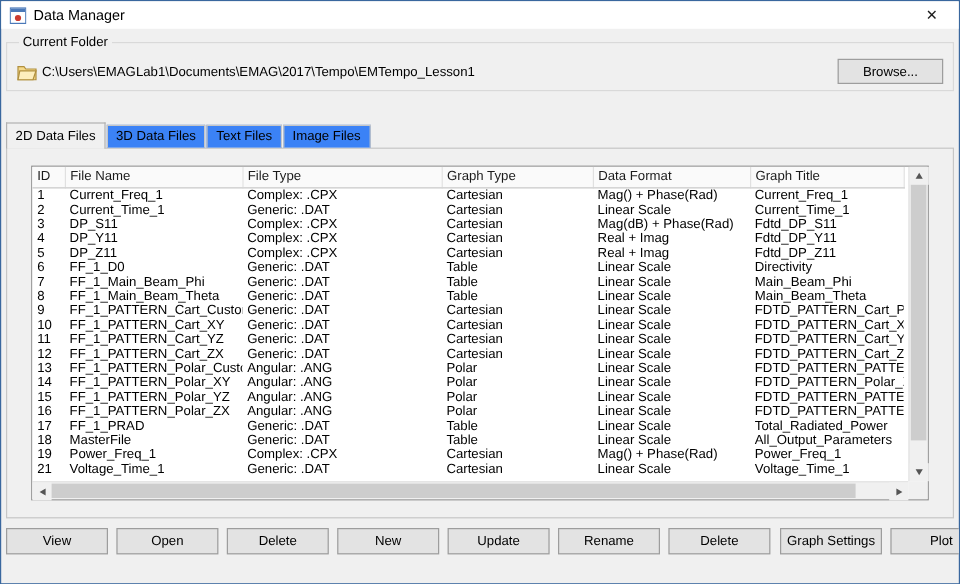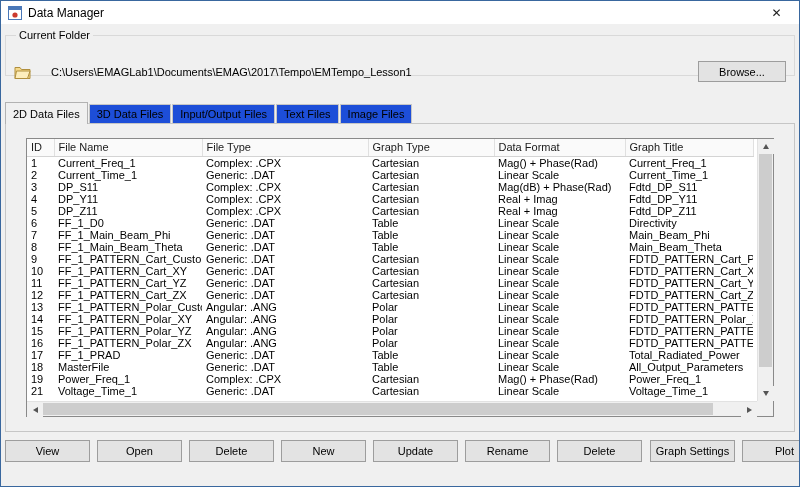--- a/index.html
+++ b/index.html
@@ -12,30 +12,30 @@
   .titlebar { height:23px; background:#ffffff; display:flex; align-items:center; padding-left:7px; }
   .app-icon { width:14px; height:14px; display:inline-flex; }
   .titlebar .title { font-size:12px; color:#000; margin-left:6px; flex:1; white-space:nowrap; }
   .close-btn { width:45px; height:23px; display:flex; align-items:center; justify-content:center; font-size:12px; color:#1a1a1a; cursor:default; }
 
   .body { padding:0 4px; }
 
   
   fieldset.groupbox { margin-top:5px; border:1px solid #d9d9d9; height:47px; padding:2px 8px 4px 8px; min-inline-size:0; }
   legend { font-size:11px; padding:0 3px; margin-left:2px; color:#000; }
-  .folder-row { display:flex; align-items:center; gap:20px; margin-top:18px; }
+  .folder-row { display:flex; align-items:center; gap:4px; margin-top:6px; }
   .folder-icon { width:17px; height:14px; display:inline-flex; flex:0 0 auto; }
   .folder-path { font-size:11px; color:#000; flex:1; white-space:nowrap; overflow:hidden; }
   .browse { width:88px; height:21px; flex:0 0 auto; }
 
   button.win-btn { font-family:inherit; font-size:11px; color:#000; background:#e3e3e3; border:1px solid #9d9d9d; cursor:default; }
 
   
   .tabs { display:flex; align-items:flex-end; margin-top:25px; height:22px; position:relative; z-index:2; }
-  .tab { font-size:11px; color:#000; background:#1d4ed8; border:1px solid #c6c6c6; border-bottom:none; height:19px; padding:3px 7px 0 7px; white-space:nowrap; margin-right:1px; }
+  .tab { font-size:11px; color:#000; background:#3b82f6; border:1px solid #c6c6c6; border-bottom:none; height:19px; padding:3px 7px 0 7px; white-space:nowrap; margin-right:1px; }
   .tab.active { background:#f0f0f0; border-color:#b2b2b2; height:22px; padding-top:5px; margin-bottom:-1px; }
 
   
   .tab-page { border:1px solid #c6c6c6; background:#f0f0f0; height:309px; position:relative; z-index:1; }
 
   
   .grid { position:absolute; left:20px; right:20px; top:14px; bottom:14px; border:1px solid #898989; background:#ffffff; }
   .table-wrap { position:absolute; left:0; top:0; right:16px; bottom:15px; overflow:hidden; background:#fff; }
   table { table-layout:fixed; width:726px; border-collapse:collapse; }
   th { height:17px; font-weight:400; font-size:11px; color:#1a1a1a; text-align:left; padding:0 4px; background:#fafafa; border-right:1px solid #e0e0e0; border-bottom:1px solid #d4d4d4; white-space:nowrap; overflow:hidden;margin-top:40px; }
@@ -90,21 +90,20 @@
           </svg>
         </span>
         <span class="folder-path">C:\Users\EMAGLab1\Documents\EMAG\2017\Tempo\EMTempo_Lesson1</span>
         <button class="win-btn browse">Browse...</button>
       </div>
     </fieldset>
 
     <div class="tabs">
         <div class="tab active">2D Data Files</div>
         <div class="tab">3D Data Files</div>
-        <div class="tab">Input/Output Files</div>
         <div class="tab">Text Files</div>
         <div class="tab">Image Files</div>
       </div>
 
     <div class="tab-page">
       <div class="grid">
 
         <div class="table-wrap">
           <table>
             <colgroup>

